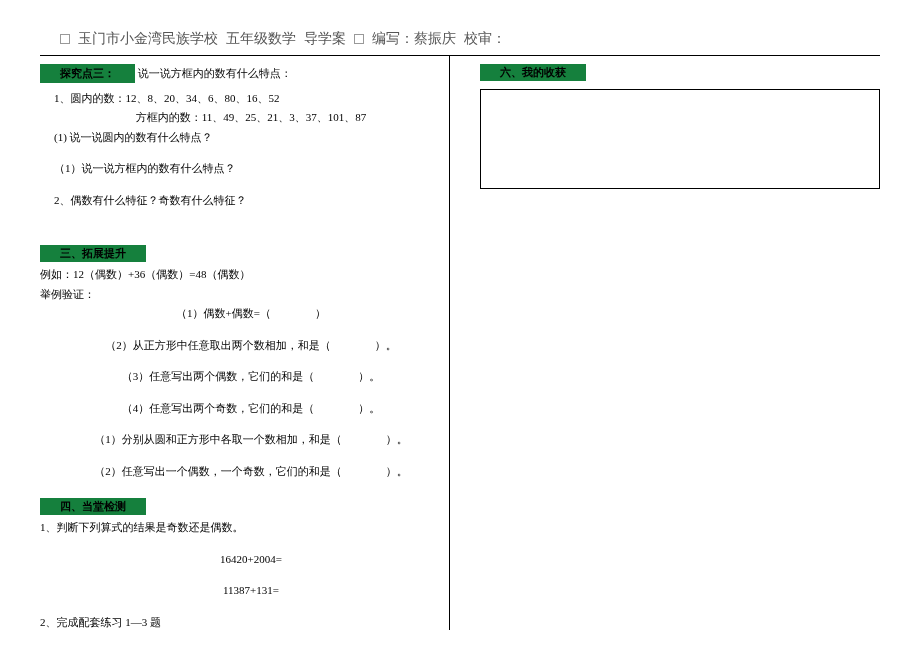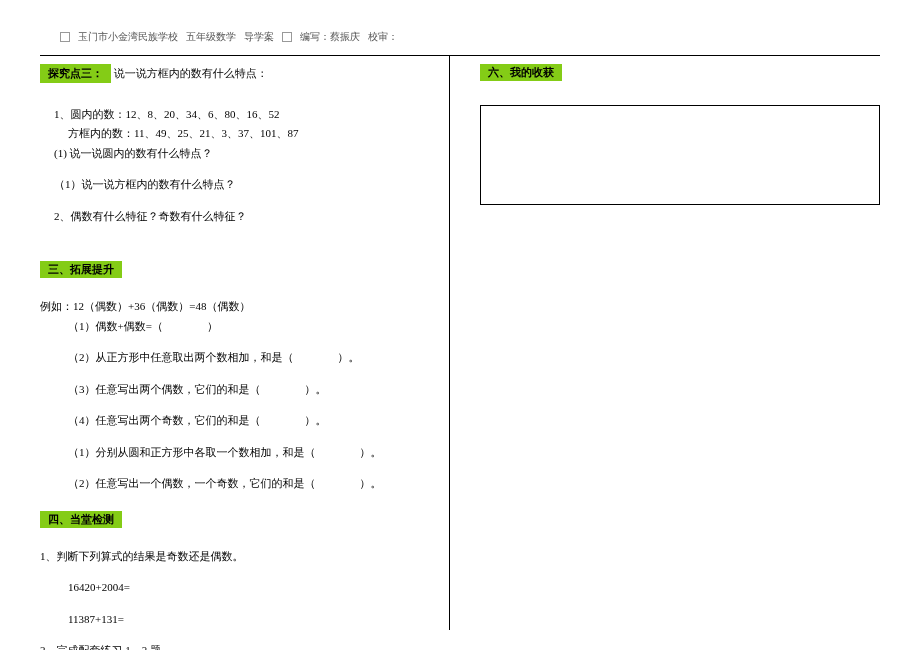--- a/index.html
+++ b/index.html
@@ -14,21 +14,21 @@
       font-family: "SimSun", "宋体", serif;
       font-size: 11px;
       color: #000;
       position: relative;
     }
     .header {
       position: absolute;
       top: 30px;
       left: 60px;
       right: 60px;
-      font-size: 10px;
+      font-size: 14px;
       color: #555;
       display: flex;
       align-items: center;
       gap: 8px;
     }
     .header-icon {
       width: 10px;
       height: 10px;
       border: 1px solid #999;
       display: inline-block;
@@ -45,39 +45,40 @@
     .left-col {
       width: 440px;
       padding: 8px 15px 8px 0;
       border-right: 1px solid #000;
     }
     .right-col {
       flex: 1;
       padding: 8px 0 8px 30px;
     }
     .section-title {
-      background: #84cc16;
+      background: #15803d;
       display: inline-block;
-      padding: 1px 8px;
+      padding: 1px 20px;
       font-weight: bold;
-      margin-bottom: 20px;
+      margin-bottom: 4px;
       margin-top: 10px;
     }
     .section-title.first {
       margin-top: 0;
     }
     .line {
       margin-bottom: 3px;
       line-height: 1.5;
     }
     .indent1 {
       padding-left: 14px;
     }
     .indent2 {
       padding-left: 28px;
+      text-align: center;
     }
     .spacer {
       height: 12px;
     }
     .spacer-sm {
       height: 6px;
     }
     .box {
       border: 1px solid #000;
       width: 400px;
@@ -114,20 +115,21 @@
       <div class="spacer"></div>
       <div class="line indent1">2、偶数有什么特征？奇数有什么特征？</div>
     </div>
 
     <div class="spacer"></div>
     <div class="spacer"></div>
 
     <div>
       <div><span class="section-title">三、拓展提升</span></div>
       <div class="line">例如：12（偶数）+36（偶数）=48（偶数）</div>
+      <div class="line">举例验证：</div>
       <div class="line indent2">（1）偶数+偶数=（　　　　）</div>
       <div class="spacer"></div>
       <div class="line indent2">（2）从正方形中任意取出两个数相加，和是（　　　　）。</div>
       <div class="spacer"></div>
       <div class="line indent2">（3）任意写出两个偶数，它们的和是（　　　　）。</div>
       <div class="spacer"></div>
       <div class="line indent2">（4）任意写出两个奇数，它们的和是（　　　　）。</div>
       <div class="spacer"></div>
       <div class="line indent2">（1）分别从圆和正方形中各取一个数相加，和是（　　　　）。</div>
       <div class="spacer"></div>

